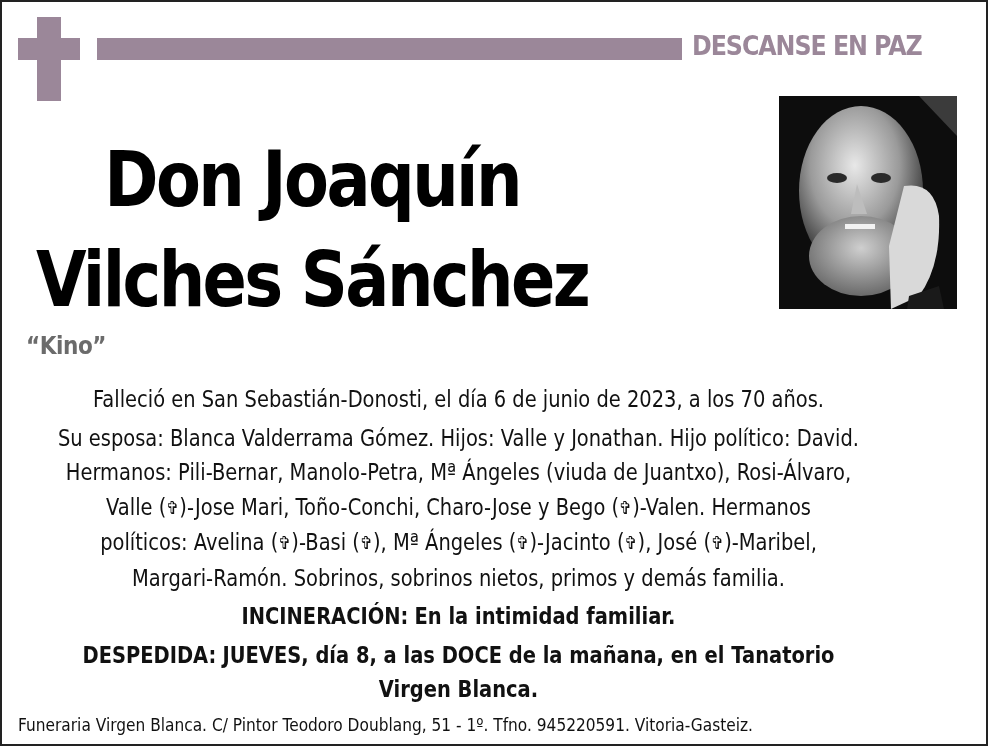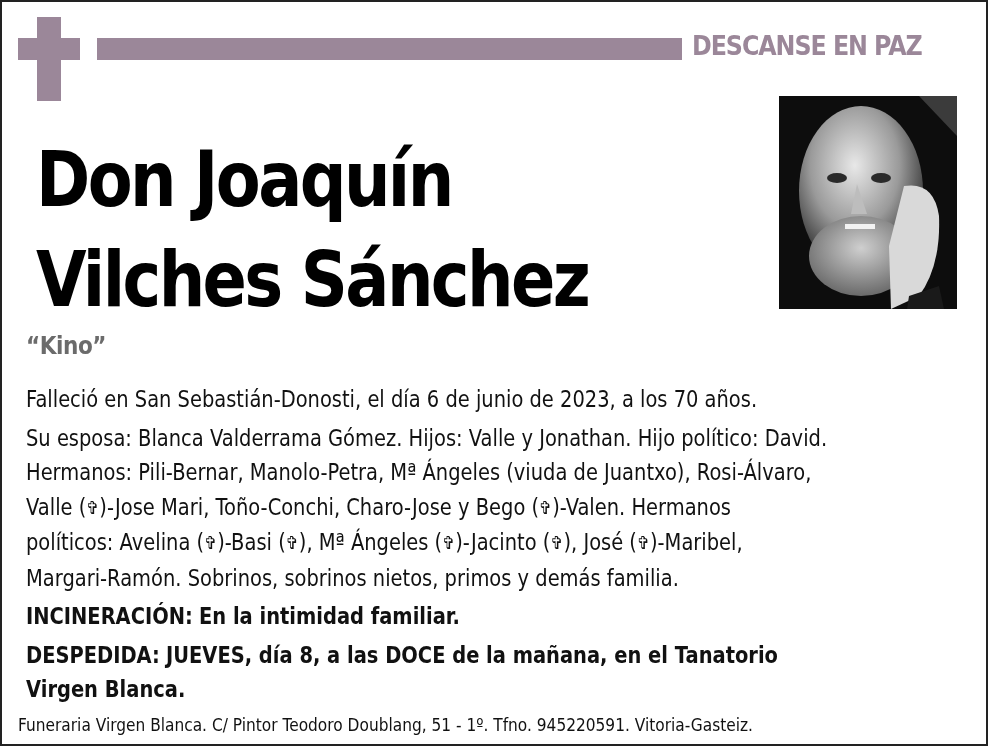--- a/index.html
+++ b/index.html
@@ -3,20 +3,21 @@
 <meta charset="utf-8">
 <style>
   html, body { margin: 0; padding: 0; background: #fff; }
   body { width: 988px; height: 746px; overflow: hidden; }
   .frame {
     position: absolute; left: 0; top: 0;
     width: 984px; height: 742px;
     border: 2px solid #222; background: #fff;
     font-family: "DejaVu Sans Condensed", "Liberation Sans Narrow", "Liberation Sans", sans-serif;
     color: #111;
+    text-align: center;
   }
   .cross-v { position: absolute; left: 35px; top: 15px; width: 24px; height: 84px; background: #9b8799; }
   .cross-h { position: absolute; left: 16px; top: 36px; width: 62px; height: 22px; background: #9b8799; }
   .rule { position: absolute; left: 95px; top: 36px; width: 585px; height: 22px; background: #9b8799; }
   .header-label {
     position: absolute; left: 690px; top: 28px;
     font-family: "DejaVu Sans", sans-serif; font-weight: bold;
     font-size: 27px; letter-spacing: -1.2px; color: #9b8799;
     transform: scaleX(0.88); transform-origin: left center; white-space: nowrap;
   }

